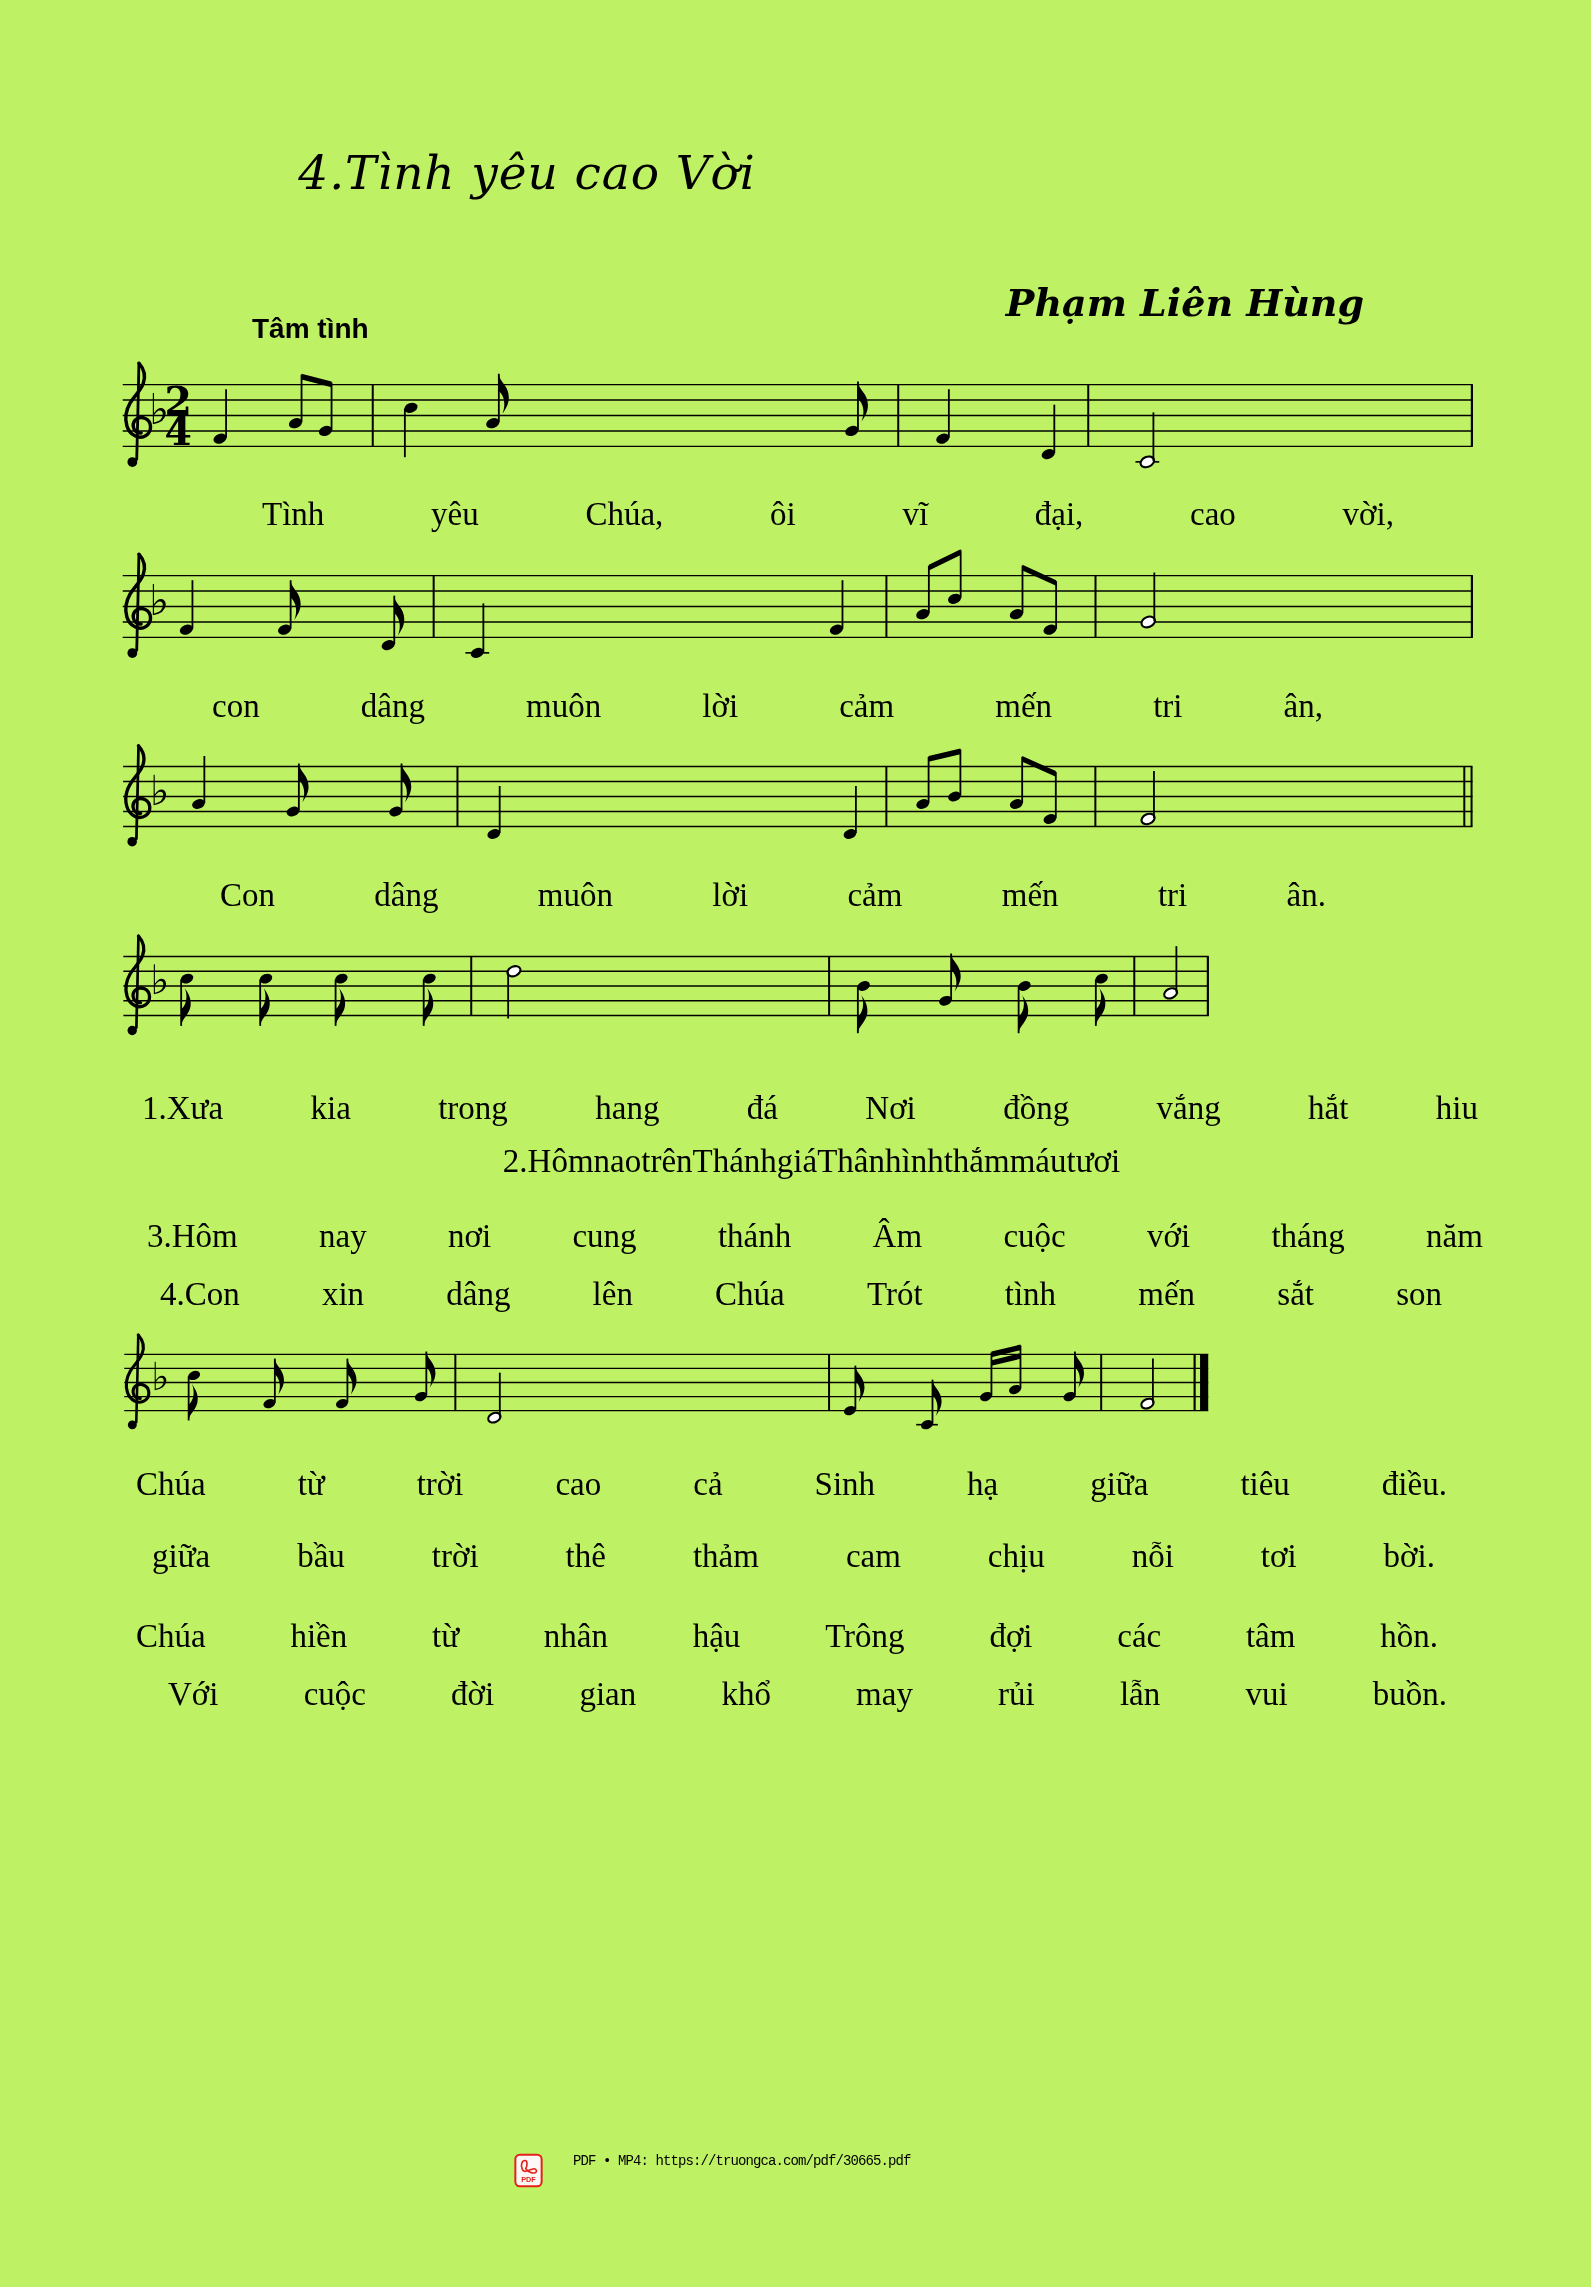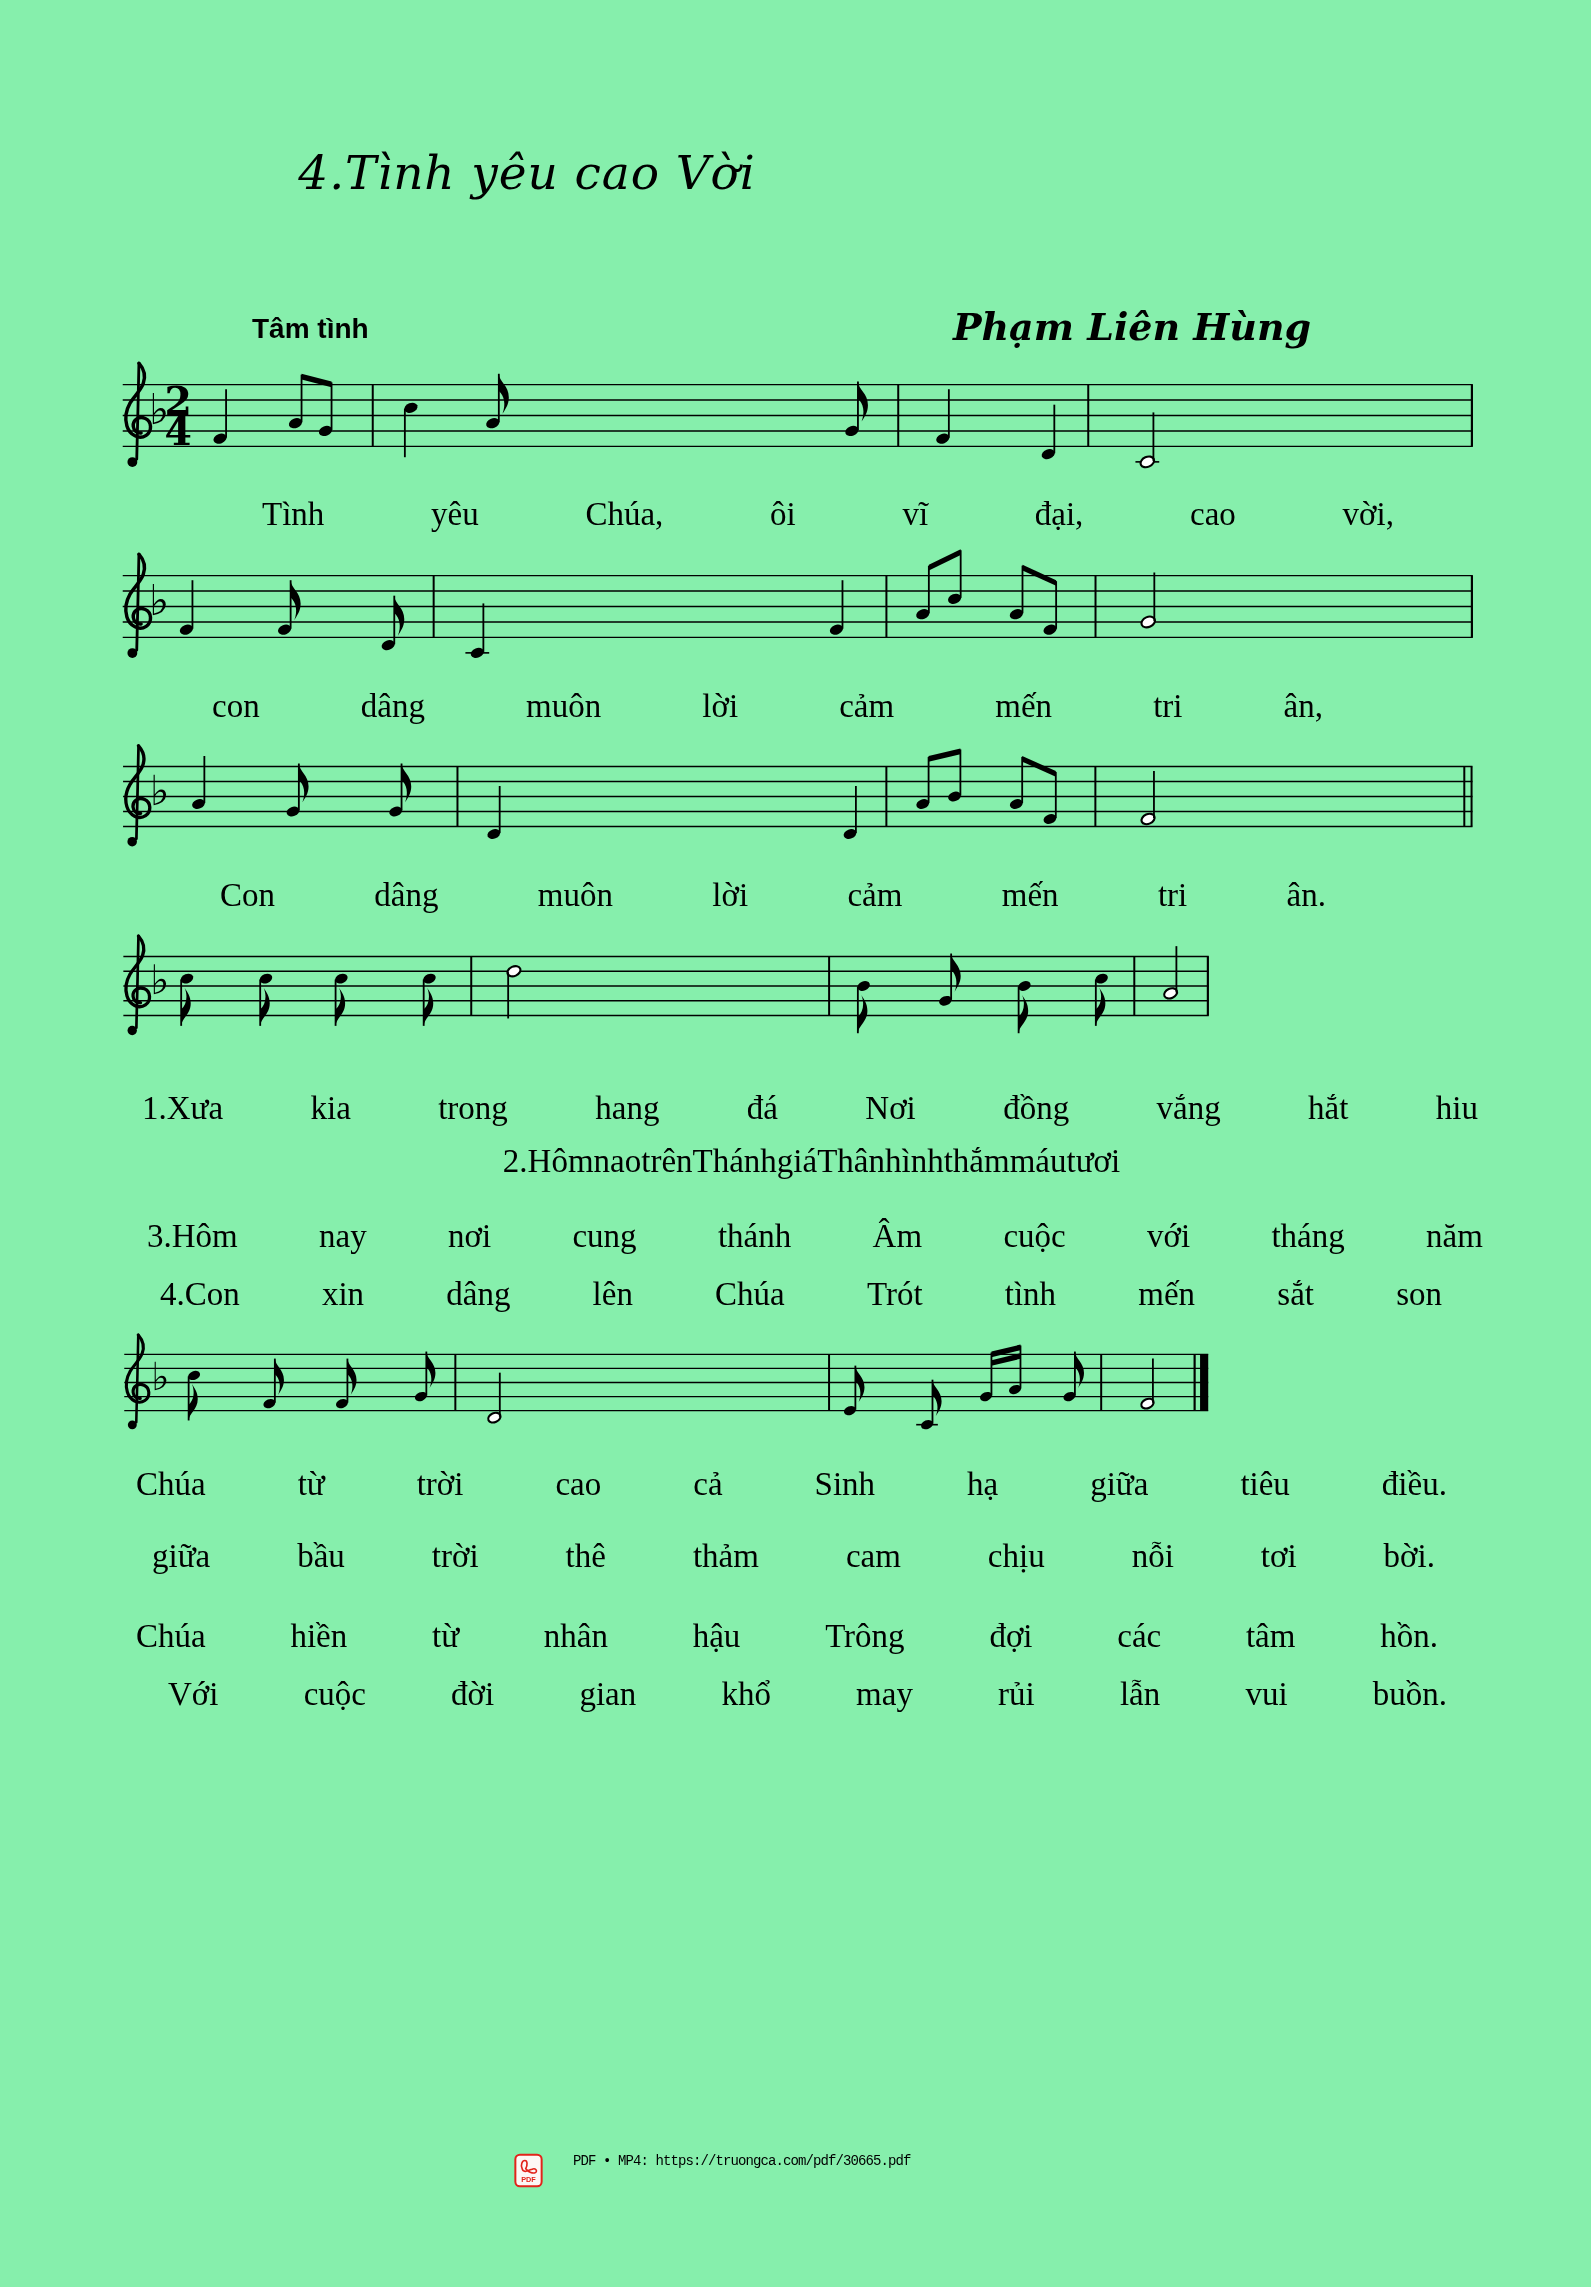--- a/index.html
+++ b/index.html
@@ -1,22 +1,22 @@
 <!DOCTYPE html>
 <html style="font-size:14.5px"><head>
 <meta charset="utf-8">
 <style>
   html,body{margin:0;padding:0;background:#fff;}
-  .page{position:relative;width:1591px;height:2287px;background:#86efac;overflow:hidden;
+  .page{position:relative;width:1591px;height:2287px;background:#bef264;overflow:hidden;
         font-family:"Liberation Serif", serif;color:#000;}
   .title{position:absolute;top:145px;left:245px;width:564px;text-align:center;
          font-family:"DejaVu Serif", serif;font-style:italic;font-weight:500;
          font-size:47px;letter-spacing:0.9px;}
-  .composer{position:absolute;top:280px;left:900px;width:464px;text-align:center;
-         font-family:"DejaVu Serif", serif;font-style:italic;font-weight:600;font-size:38px;margin-top:24px;}
+  .composer{position:absolute;top:280px;left:900px;width:464px;text-align:right;
+         font-family:"DejaVu Serif", serif;font-style:italic;font-weight:600;font-size:38px;}
   .tempo{position:absolute;top:313px;left:252px;
          font-family:"Liberation Sans", sans-serif;font-weight:bold;font-size:28px;}
   .lyric-row{position:absolute;display:flex;justify-content:space-between;
          font-size:33px;line-height:1.15;white-space:nowrap;}
   .lyric-row span{display:inline-block;}
   #score svg{position:absolute;left:0;overflow:visible;}
   .footer{position:absolute;top:2153px;left:514px;display:flex;gap:30px;}
   .footer a{color:#000;text-decoration:none;
          font-family:"Liberation Mono", monospace;font-size:14px;letter-spacing:-0.9px;}
   .pdficon{display:block;}

